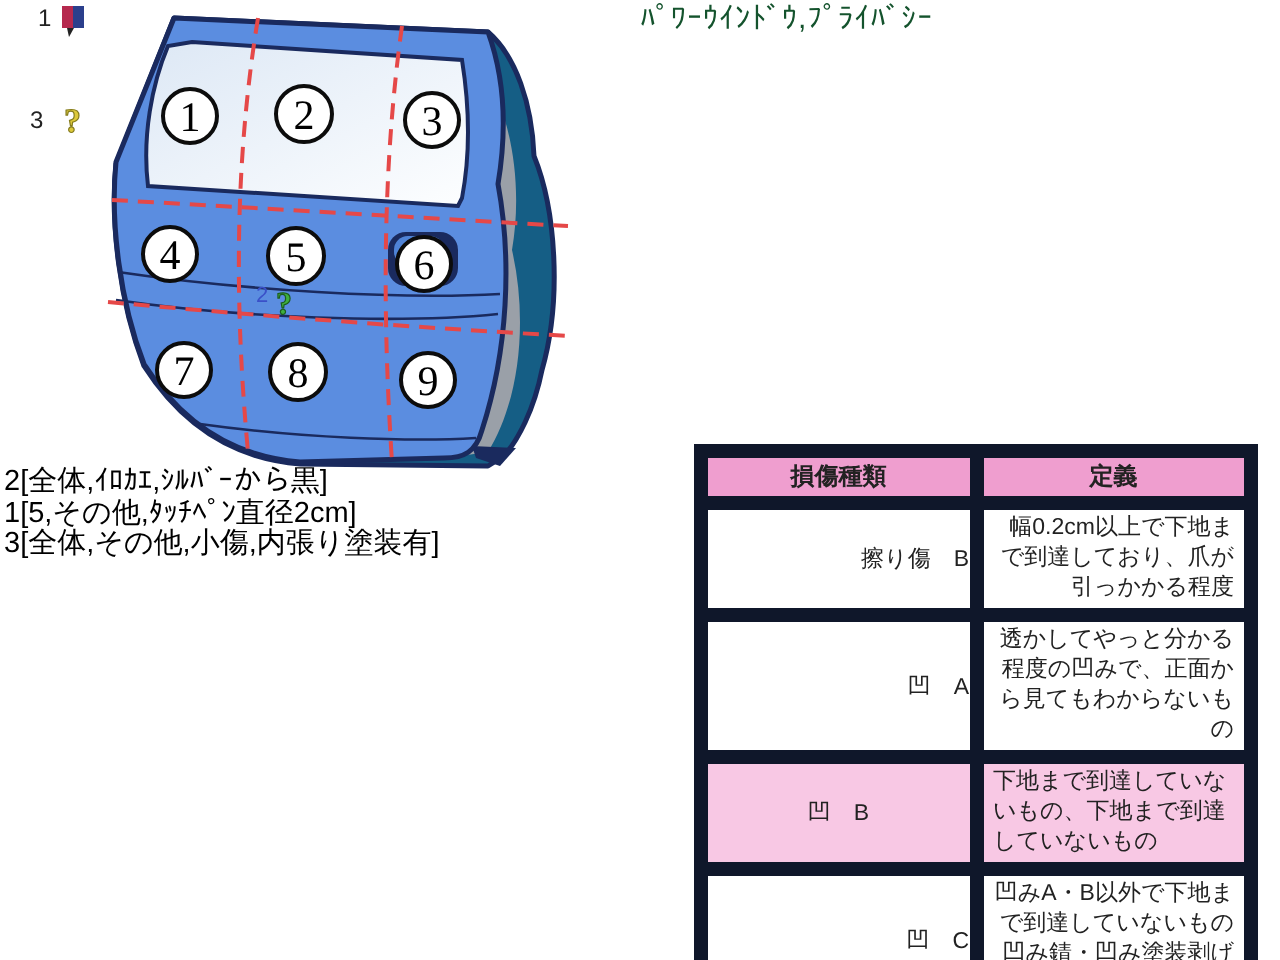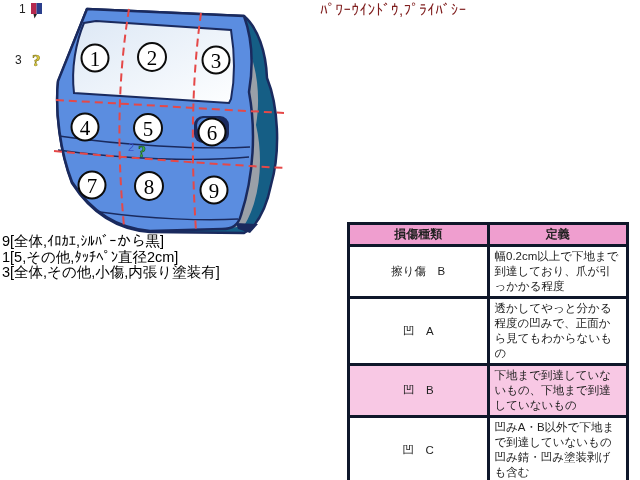--- a/index.html
+++ b/index.html
@@ -8,42 +8,42 @@
     --header-bg:#ef9ecf; --row-pink:#f8c8e4; --row-white:#ffffff;
   }
   * { box-sizing:border-box; margin:0; padding:0; }
   body { background:#dddddd; }
   .screen {
     position:relative; width:640px; height:480px; background:#ffffff;
     overflow:hidden; font-family:"Liberation Sans", sans-serif; color:#111;
   }
   .door-svg { position:absolute; left:0; top:0; }
   .top-note {
-    position:absolute; left:320px; top:1px; font-size:15px; color:#7f1d1d;
+    position:absolute; left:320px; top:1px; font-size:15px; color:#14532d;
     letter-spacing:0.5px; white-space:nowrap;
   }
   .notes {
     position:absolute; left:2px; top:234px; font-size:14.5px; color:#000;
     line-height:15.5px; white-space:nowrap;
   }
   .table-wrap { position:absolute; left:347px; top:222px; width:282px; }
   table.damage {
     width:100%; border-collapse:collapse; table-layout:fixed;
     border:2px solid #3a3a3a; background:var(--row-white);
   }
-  table.damage th, table.damage td { border:3px solid #0f172a; }
+  table.damage th, table.damage td { border:7px solid #0f172a; }
   table.damage th {
     background:var(--header-bg); font-size:12px; font-weight:bold;
     color:#222; height:17px; padding:1px 2px; text-align:center;
   }
   table.damage td { font-size:11.5px; color:#222; height:42px; }
   td.dmg-label { width:76px; text-align:center; white-space:nowrap; }
   td.dmg-def  { padding:2px 5px; line-height:15px; }
   tr.row-pink td { background:var(--row-pink); }
-  tr.row-white td { background:var(--row-white); }
+  tr.row-white td { background:var(--row-white);text-align:right; }
 </style>
 </head>
 <body>
 
 <div class="screen">
 
   <svg class="door-svg" width="300" height="240" viewBox="0 0 300 240">
     <defs>
       <linearGradient id="winGrad" x1="0" y1="0" x2="1" y2="1">
         <stop offset="0" stop-color="#dde8f5"></stop>
@@ -139,21 +139,21 @@
     <g>
       <text x="128" y="151" style="font-size:11px; fill:#3a50c8;">2</text>
       <text x="138" y="157" style="font-family:'Liberation Serif', serif; font-size:16px; font-weight:bold;
                fill:#3fae3f; stroke:#1c5c1c; stroke-width:0.6;">?</text>
     </g>
   </svg>
 
   <div class="top-note">ﾊﾟﾜｰｳｲﾝﾄﾞｳ,ﾌﾟﾗｲﾊﾞｼｰ</div>
 
   <div class="notes">
-    <div>9[全体,ｲﾛｶｴ,ｼﾙﾊﾞｰから黒]</div>
+    <div>2[全体,ｲﾛｶｴ,ｼﾙﾊﾞｰから黒]</div>
     <div>1[5,その他,ﾀｯﾁﾍﾟﾝ直径2cm]</div>
     <div>3[全体,その他,小傷,内張り塗装有]</div>
   </div>
 
   <div class="table-wrap">
     <table class="damage">
       <thead>
         <tr>
           <th>損傷種類</th>
           <th>定義</th>

